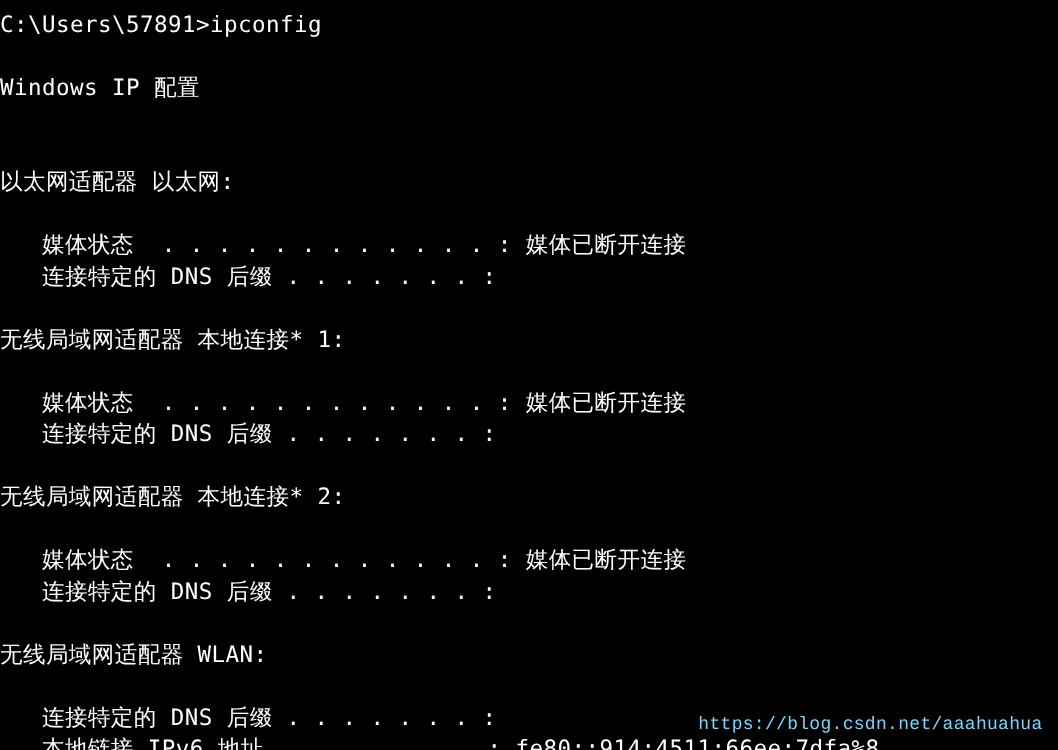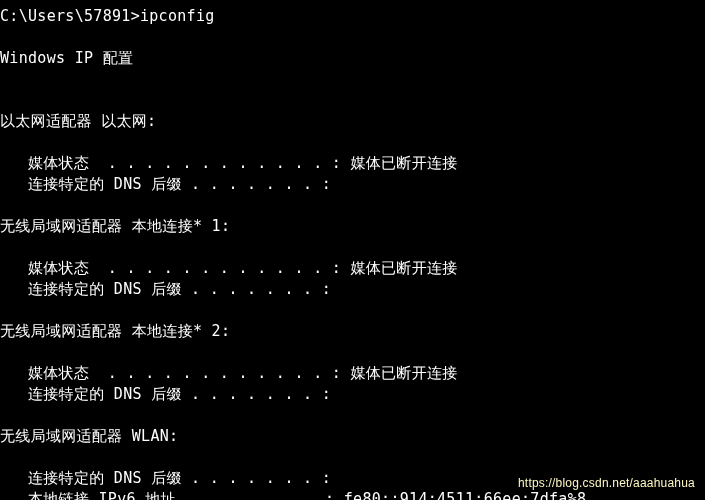--- a/index.html
+++ b/index.html
@@ -25,22 +25,22 @@
   }
   .terminal pre {
     margin: 0;
     font-family: inherit;
     white-space: pre;
   }
   .watermark {
     position: absolute;
     bottom: 6px;
     right: 10px;
-    color: #fef9c3;
-    font-family: Liberation Sans, sans-serif;
+    color: #7dd3fc;
+    font-family: Liberation Mono, monospace;
     font-size: 12px;
     letter-spacing: 0.2px;
   }
 </style>
 </head>
 <body>
 
 <div class="terminal">
   <pre id="out">C:\Users\57891&gt;ipconfig
 

